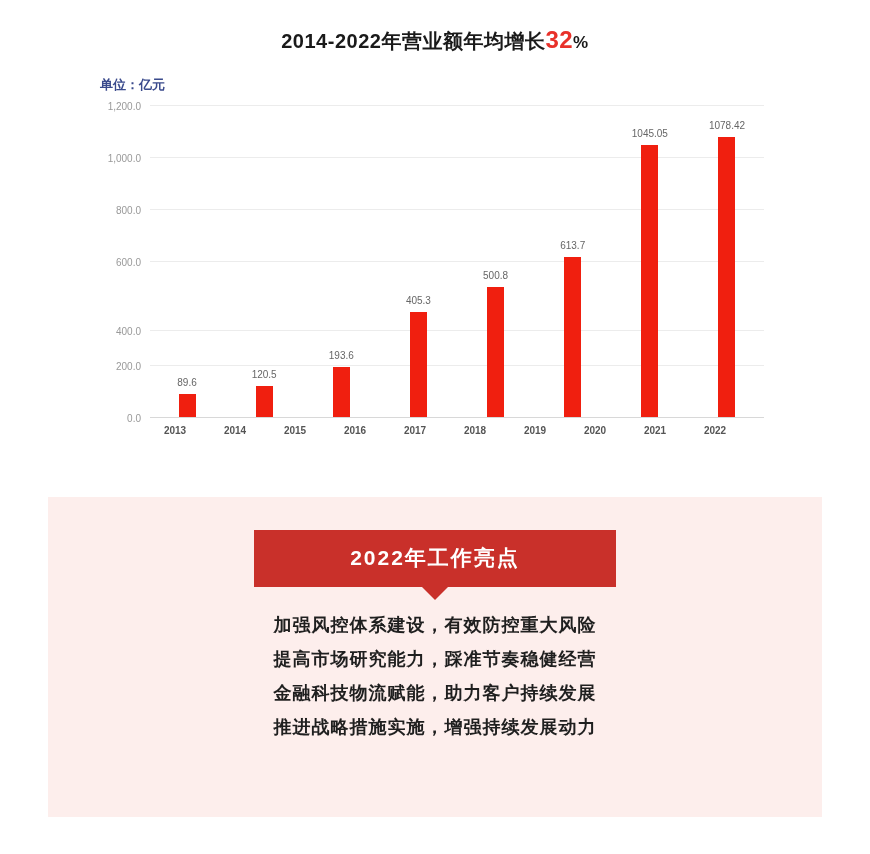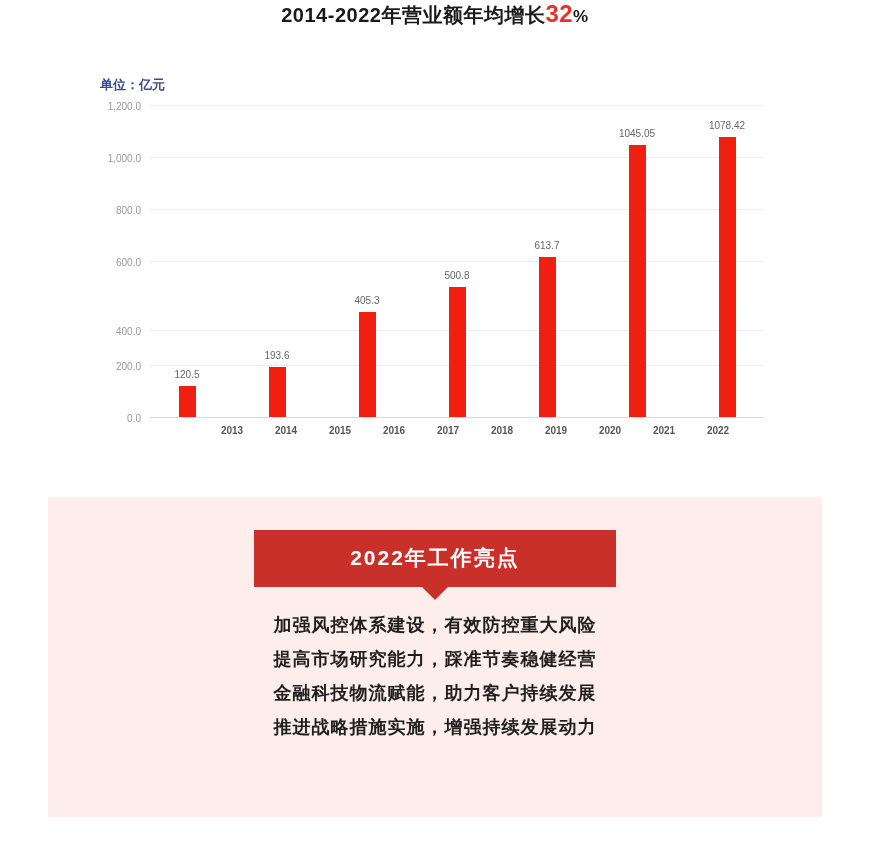--- a/index.html
+++ b/index.html
@@ -15,20 +15,21 @@
     position: relative;
     overflow: hidden;
   }
 
   
   .title {
     text-align: center;
     font-size: 20px;
     font-weight: bold;
     color: #1a1a1a;
+    padding-top: 26px;
     letter-spacing: 0.5px;
   }
   .title .hl {
     color: #e8312a;
     font-size: 24px;
     font-weight: bold;
   }
   .title .pct {
     color: #1a1a1a;
     font-size: 17px;
@@ -105,25 +106,25 @@
     color: #666;
     margin-bottom: 6px;
     white-space: nowrap;
   }
   .bar {
     width: 17px;
     background: #f01f0f;
   }
   .xlabels {
     position: absolute;
-    left: 80px;
+    left: 50px;
     top: 362px;
     width: 614px;
     display: flex;
-    justify-content: center;
+    justify-content: space-between;
     padding: 0 10px;
     box-sizing: border-box;
   }
   .xlab {
     width: 54px;
     text-align: center;
     font-size: 10px;
     font-weight: bold;
     color: #555;
   }
@@ -204,20 +205,24 @@
           <span class="ylab">800.0</span>
         </div>
         <div class="ytick" style="top: 52px;">
           <span class="ylab">1,000.0</span>
         </div>
         <div class="ytick" style="top: 0px;">
           <span class="ylab">1,200.0</span>
         </div>
       </div>
     <div class="bars">
+        <div class="bar-col">
+          <div class="bar-val">89.6</div>
+          <div class="bar" style="height: 23.296px; background: rgb(240, 31, 15);"></div>
+        </div>
         <div class="bar-col">
           <div class="bar-val">120.5</div>
           <div class="bar" style="height: 31.33px; background: rgb(240, 31, 15);"></div>
         </div>
         <div class="bar-col">
           <div class="bar-val">193.6</div>
           <div class="bar" style="height: 50.336px; background: rgb(240, 31, 15);"></div>
         </div>
         <div class="bar-col">
           <div class="bar-val">405.3</div>

